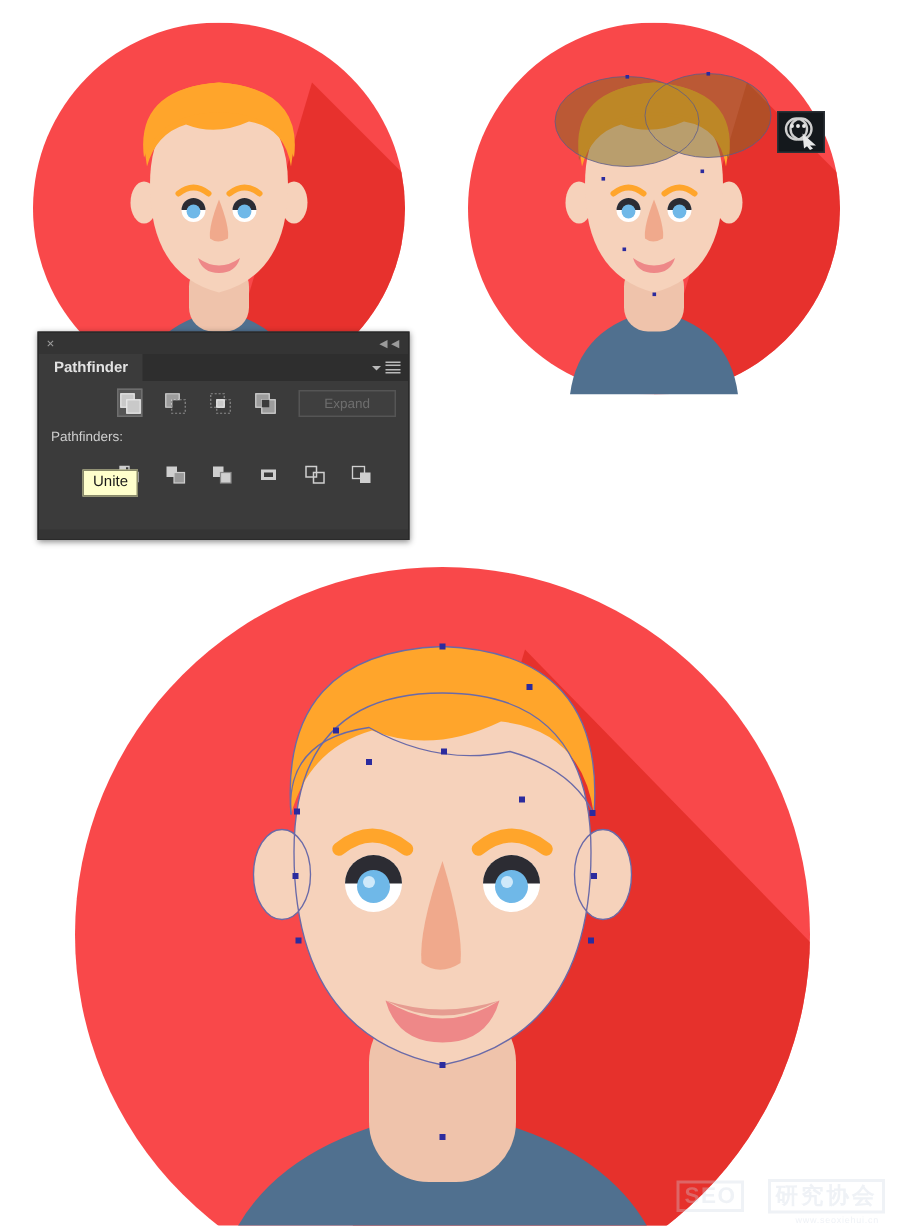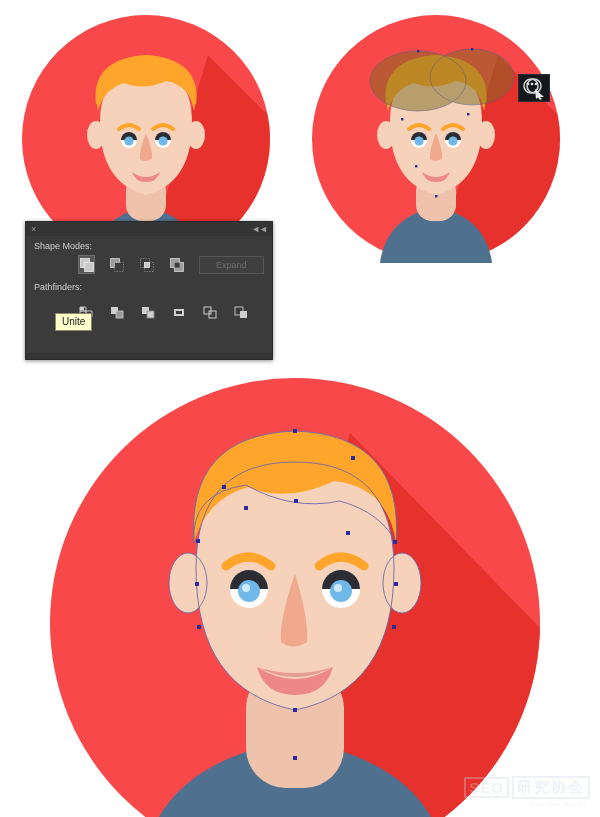--- a/index.html
+++ b/index.html
@@ -98,22 +98,22 @@
     position:absolute; left:55px; top:313px;
     background:#ffffcc; border:1px solid #8a8a6a;
     color:#1a1a1a; font-size:10px;
     padding:1px 6px 2px 6px;
     line-height:13px;
     z-index:40;
   }
 
   
   #watermark {
-    position:absolute; right:10px; bottom:18px;
-    display:flex; align-items:center; gap:3px;
+    position:absolute; right:10px; bottom:8px;
+    display:flex; align-items:center; gap:16px;
     opacity:.32;
     text-align:center;
   }
   #watermark .seo-box {
     border:2px solid #cdd6e4; color:#cdd6e4;
     font-weight:bold; font-size:15px; padding:0 3px; letter-spacing:1px;
   }
   #watermark .wm-cn {
     border:2px solid #cdd6e4; color:#cdd6e4;
     font-size:15px; font-weight:bold; padding:0 3px; letter-spacing:2px;
@@ -300,24 +300,37 @@
     </div>
   </div>
 
   <div id="pathfinder-panel">
 
     <div class="pf-titlebar">
       <span class="pf-close">×</span>
       <span class="pf-collapse">◄◄</span>
     </div>
 
+    <div class="pf-tabrow">
+      <div class="pf-tab">
+        <span>Pathfinder</span>
+      </div>
+      <div class="pf-menu">
+        <span class="tri"></span>
+        <span class="bars">
+          <i></i>
+            <i></i>
+            <i></i>
+            <i></i>
+        </span>
+      </div>
+    </div>
 
     <div class="pf-body">
 
-      <div class="pf-label">Shape Modes:</div>
 
       <div class="pf-row pf-shape-row">
 
         <div class="pf-btn active">
           <svg width="14" height="14" viewBox="0 0 14 14">
             <rect x="0.5" y="0.5" width="9" height="9" fill="#c9c9c9" stroke="#eaeaea" stroke-width="0.8"></rect>
             <rect x="4.5" y="4.5" width="9" height="9" fill="#c9c9c9" stroke="#eaeaea" stroke-width="0.8"></rect>
           </svg>
         </div>
 

